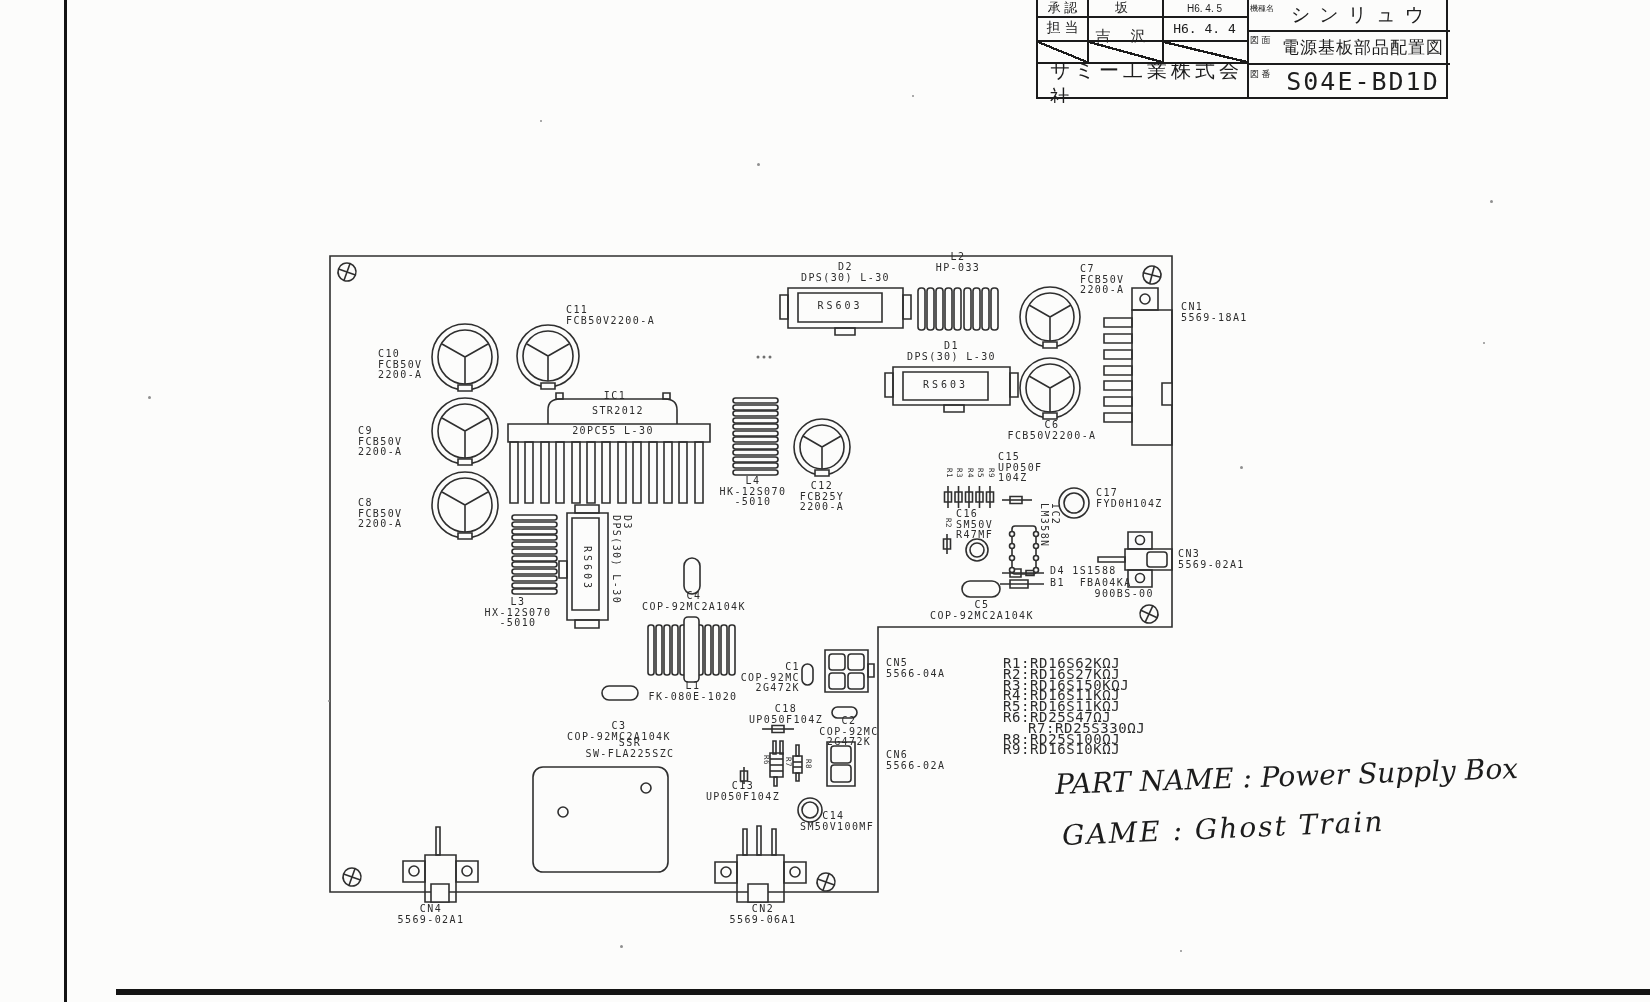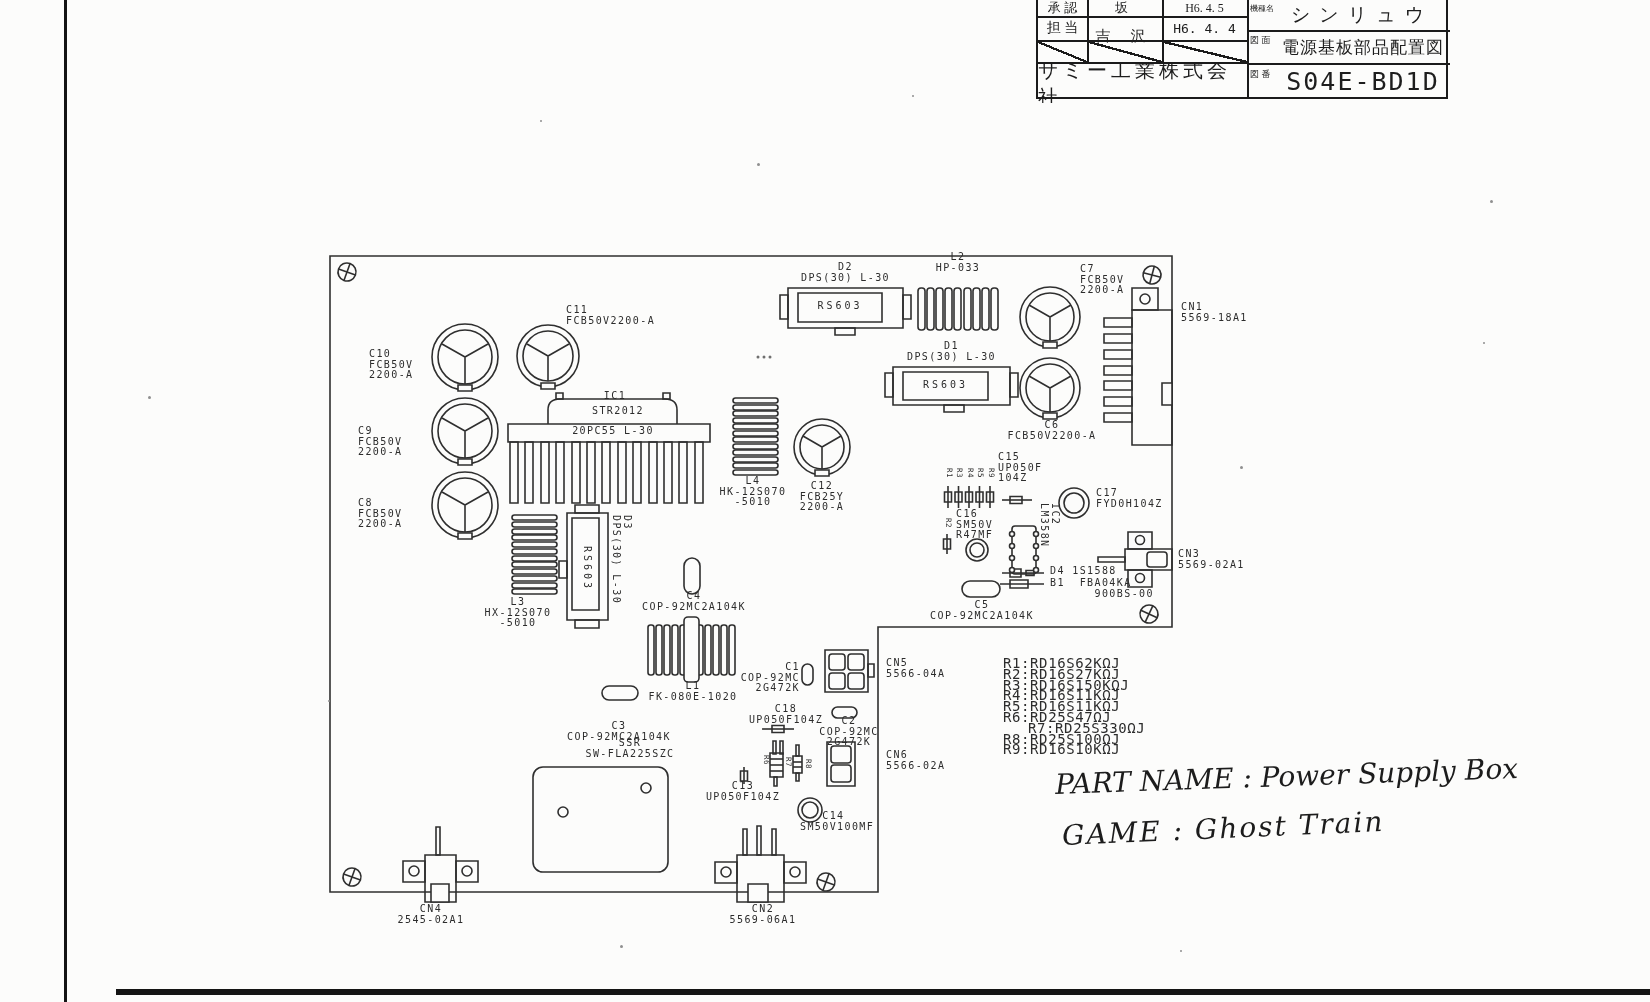--- a/index.html
+++ b/index.html
@@ -365,21 +365,21 @@
     </g>
 
     <g stroke="none" fill="#6f6f6f">
       <circle cx="758" cy="357" r="1.5"></circle>
         <circle cx="764" cy="357" r="1.5"></circle>
         <circle cx="770" cy="357" r="1.5"></circle>
     </g>
   </svg>
 
   <div>
-    <div class="lbl" style="left:369px;top:349px;width:62px;">C10
+    <div class="lbl" style="left:378px;top:349px;width:62px;">C10
 FCB50V
 2200-A</div>
     <div class="lbl" style="left:566px;top:305px;width:115px;">C11
 FCB50V2200-A</div>
     <div class="lbl" style="left:358px;top:426px;width:62px;">C9
 FCB50V
 2200-A</div>
     <div class="lbl" style="left:358px;top:498px;width:62px;">C8
 FCB50V
 2200-A</div>
@@ -443,21 +443,21 @@
 5566-02A</div>
 
     <div class="lbl ctr" style="left:698px;top:781px;width:90px;">C13
 UP050F104Z</div>
     <div class="lbl pre" style="left:800px;top:811px;">   C14
 SM50V100MF</div>
 
     <div class="lbl ctr" style="left:720px;top:904px;width:86px;">CN2
 5569-06A1</div>
     <div class="lbl ctr" style="left:386px;top:904px;width:90px;">CN4
-2545-02A1</div>
+5569-02A1</div>
     <div class="lbl" style="left:1178px;top:549px;width:82px;">CN3
 5569-02A1</div>
 
     <div class="lbl" style="left:998px;top:452px;width:56px;">C15
 UP050F
 104Z</div>
     <div class="lbl" style="left:956px;top:509px;width:52px;">C16
 SM50V
 R47MF</div>
     <div class="lbl" style="left:1096px;top:488px;width:82px;">C17
@@ -505,28 +505,28 @@
     <div class="vline" style="left:124px;top:0;width:2px;height:62px;"></div>
     <div class="vline" style="left:209px;top:0;width:2px;height:97px;"></div>
     <div class="hline" style="left:0;top:16px;width:209px;height:2px;"></div>
     <div class="hline" style="left:0;top:40px;width:209px;height:2px;"></div>
     <div class="hline" style="left:0;top:62px;width:209px;height:2px;"></div>
     <div class="hline" style="left:209px;top:30px;width:203px;height:2px;"></div>
     <div class="hline" style="left:209px;top:63px;width:203px;height:2px;"></div>
 
     <div class="cell" style="left:0;top:0;width:49px;height:16px;font-size:13px;">承 認</div>
     <div class="cell" style="left:49px;top:0;width:75px;height:16px;font-size:13px;letter-spacing:6px;">坂</div>
-    <div class="cell" style="left:124px;top:0;width:85px;height:16px;font-size:12px;font-family:Liberation Serif, serif;">H6. 4. 5</div>
-    <div class="cell" style="left:0;top:16px;width:49px;height:24px;font-size:14px;font-family:Liberation Serif, serif;">担 当</div>
+    <div class="cell" style="left:124px;top:0;width:85px;height:16px;font-size:10px;font-family:Liberation Sans, sans-serif;">H6. 4. 5</div>
+    <div class="cell" style="left:0;top:16px;width:49px;height:24px;font-size:14px;">担 当</div>
     <div class="cell" style="left:49px;top:16px;width:75px;height:40px;font-size:15px;letter-spacing:8px;">吉 沢</div>
     <div class="cell" style="left:124px;top:16px;width:85px;height:24px;font-size:13px;font-family:'DejaVu Sans Mono',monospace;">H6. 4. 4</div>
     <div class="cell diag" style="left:0;top:42px;width:49px;height:20px;"></div>
     <div class="cell diag" style="left:51px;top:42px;width:73px;height:20px;"></div>
     <div class="cell diag" style="left:126px;top:42px;width:83px;height:20px;"></div>
-    <div class="cell" style="left:0;top:64px;width:209px;height:39px;font-size:20px;letter-spacing:4px;">サミー工業株式会社</div>
+    <div class="cell" style="left:12px;top:64px;width:209px;height:39px;font-size:20px;letter-spacing:4px;">サミー工業株式会社</div>
 
     <div class="cell" style="left:212px;top:3px;width:32px;height:10px;font-size:8px;justify-content:flex-start;">機種名</div>
     <div class="cell" style="left:236px;top:0;width:176px;height:30px;font-size:19px;letter-spacing:9px;">シンリュウ</div>
     <div class="cell" style="left:212px;top:34px;width:32px;height:12px;font-size:9px;justify-content:flex-start;">図 面</div>
     <div class="cell" style="left:238px;top:32px;width:174px;height:31px;font-size:17px;letter-spacing:1px;">電源基板部品配置図</div>
     <div class="cell" style="left:212px;top:68px;width:32px;height:12px;font-size:9px;justify-content:flex-start;">図 番</div>
     <div class="cell" style="left:238px;top:65px;width:174px;height:32px;font-size:25px;font-family:'DejaVu Sans Mono',monospace;letter-spacing:2px;">S04E-BD1D</div>
   </div>
 
   <div class="speck" style="left:757px;top:163px;width:3px;height:3px;"></div>

